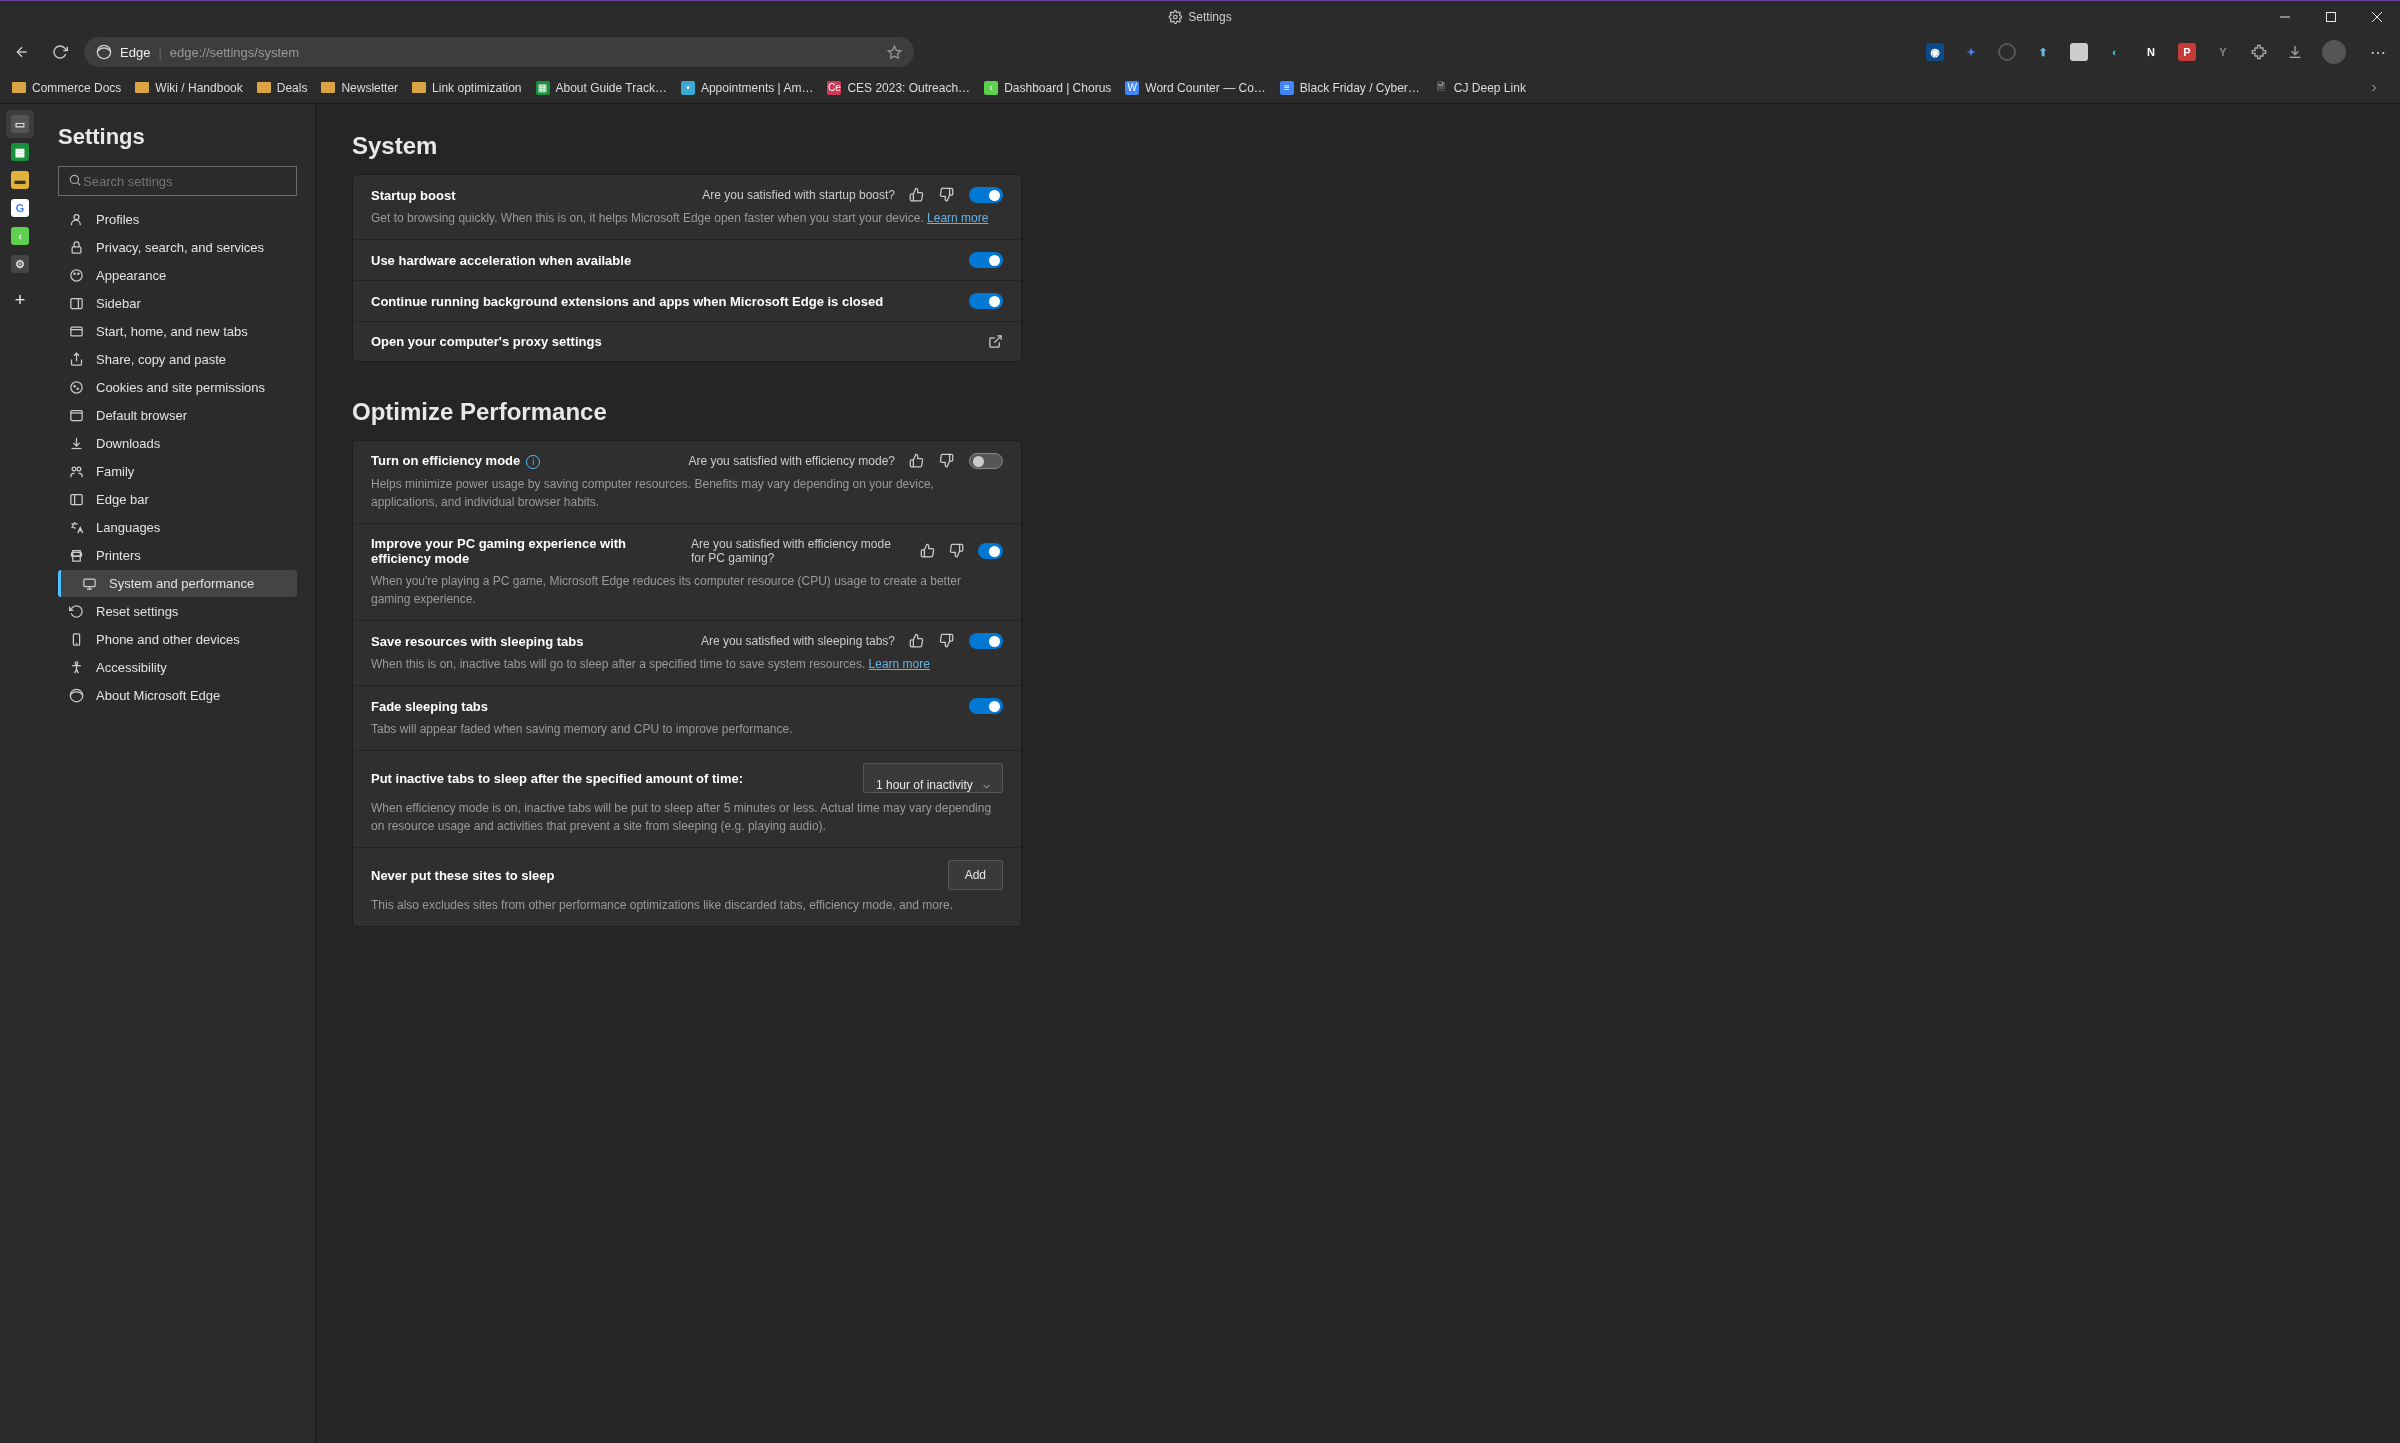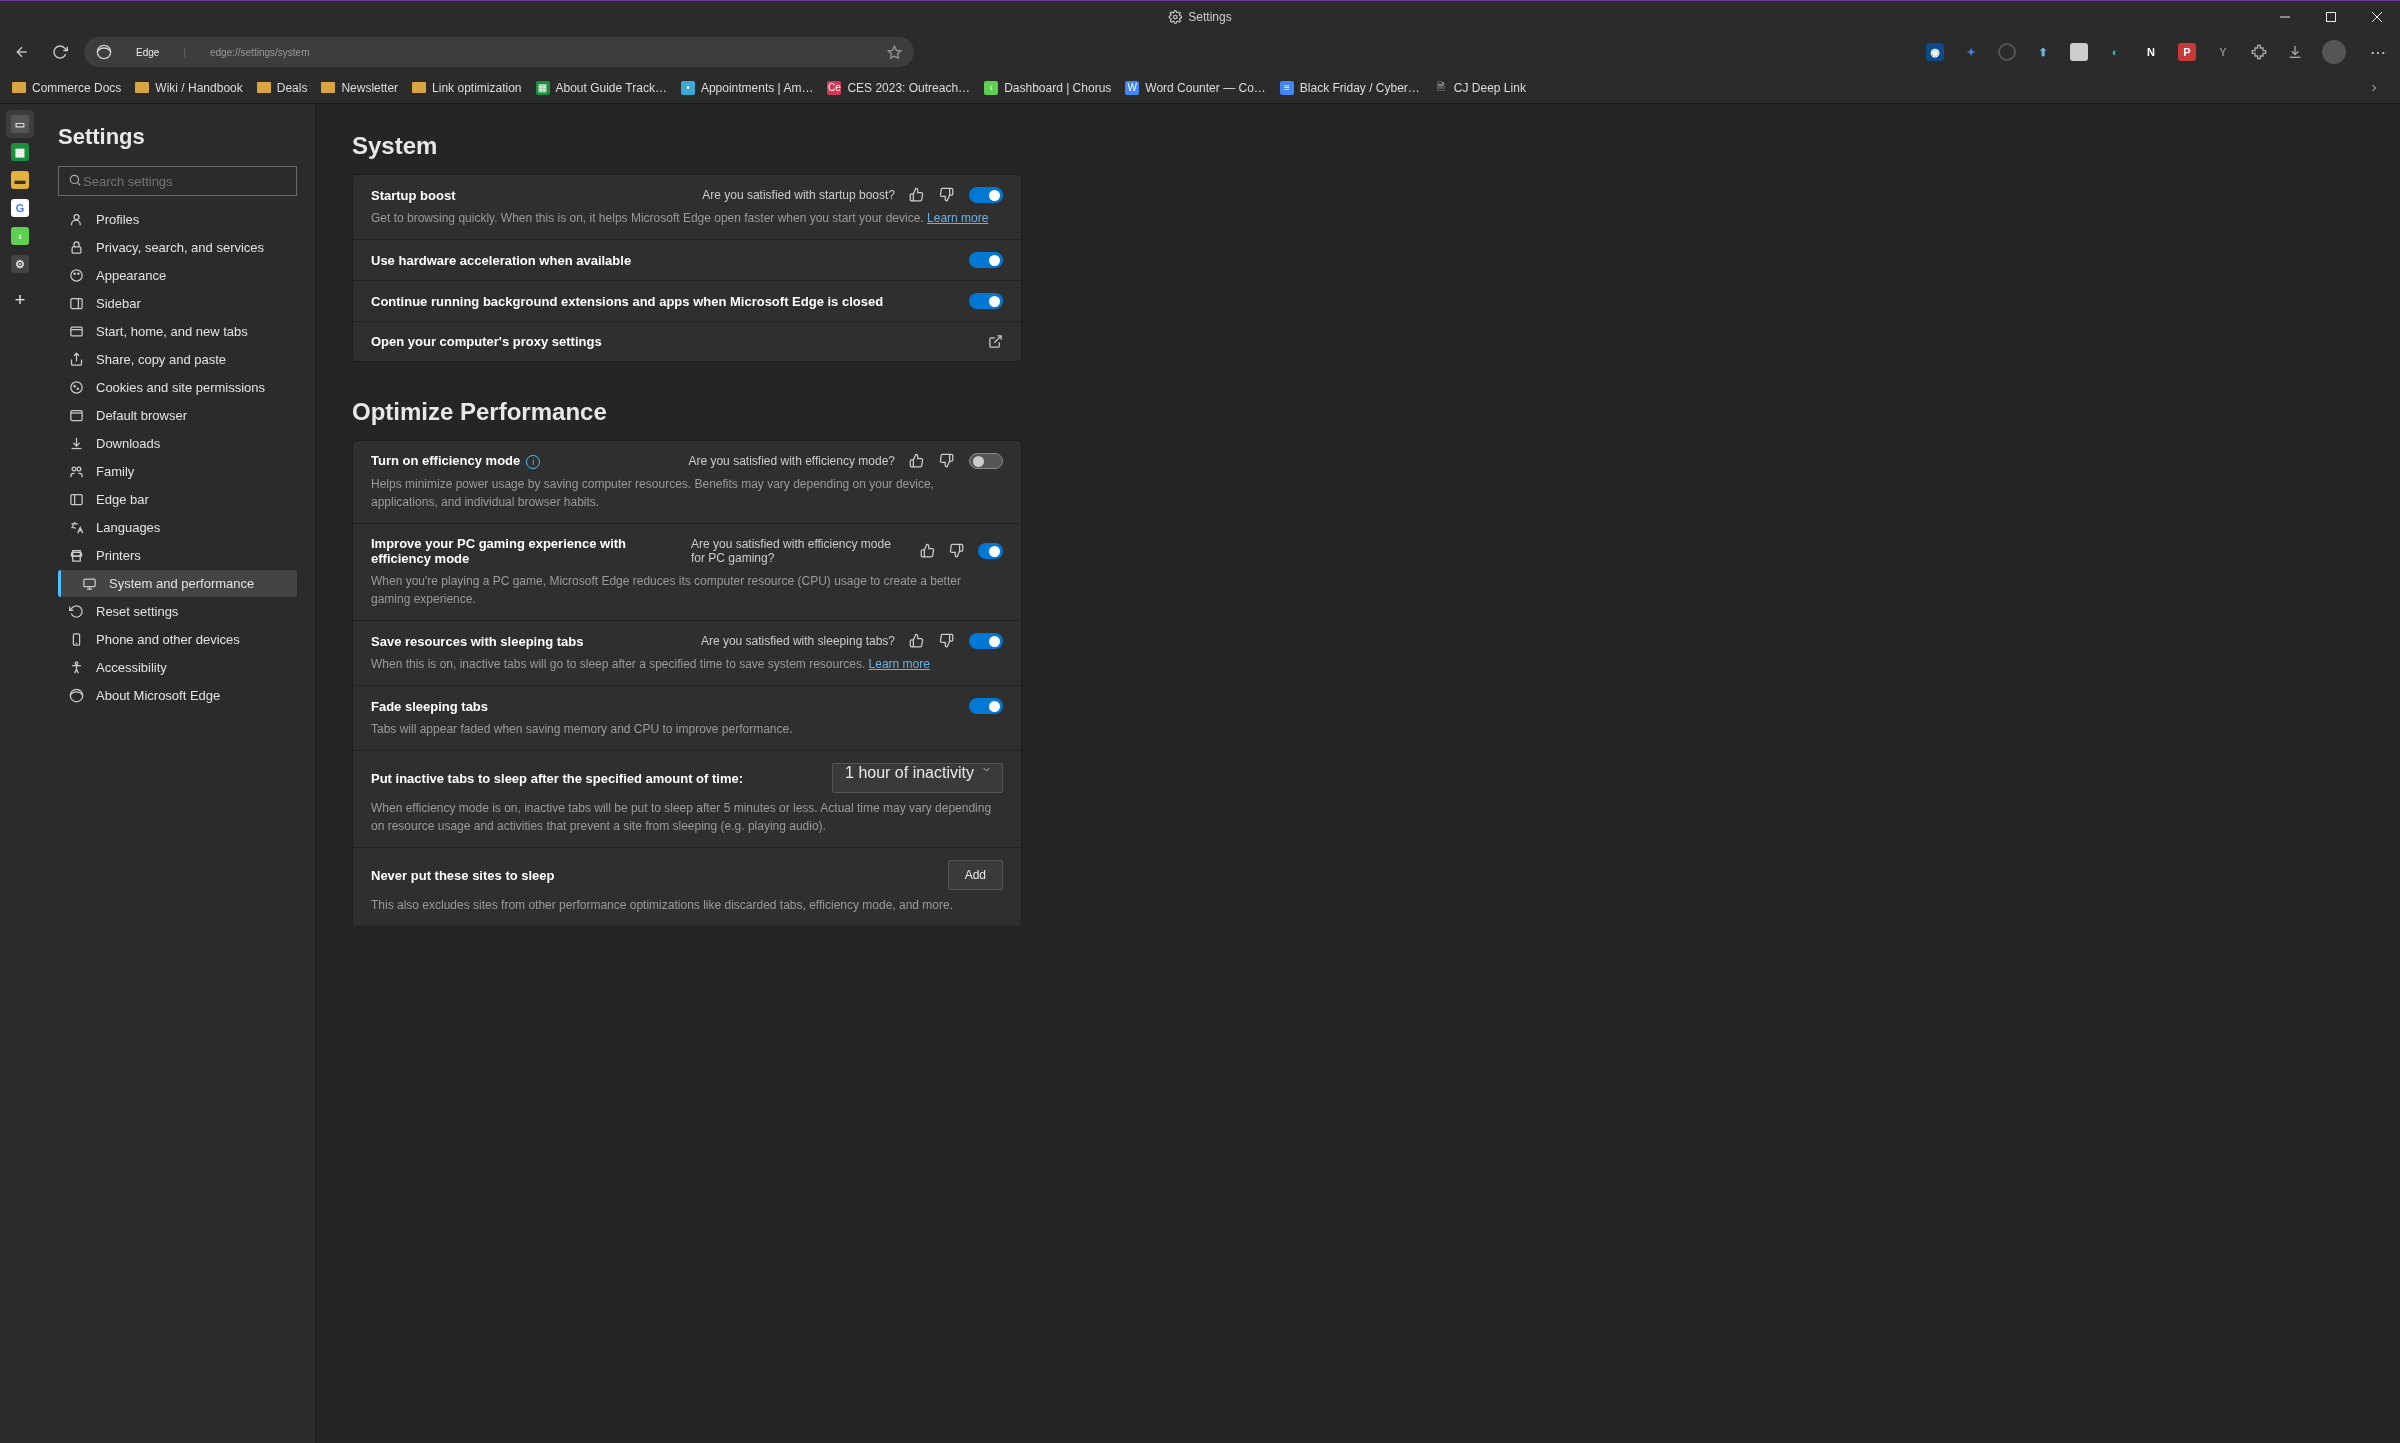--- a/index.html
+++ b/index.html
@@ -7,21 +7,21 @@
 
 
 .titlebar { height: 32px; background: #2b2b2b; display: flex; align-items: center; justify-content: space-between; border-top: 1px solid #6b3fa0; }
 .titlebar-center { position: absolute; left: 50%; transform: translateX(-50%); display: flex; align-items: center; gap: 6px; color: #cfcfcf; font-size: 12px; }
 .window-controls { display: flex; }
 .win-btn { width: 46px; height: 32px; display: flex; align-items: center; justify-content: center; color: #e8e8e8; }
 
 
 .toolbar { height: 40px; background: #2b2b2b; display: flex; align-items: center; padding: 0 8px; gap: 10px; }
 .nav-btn { width: 28px; height: 28px; display: flex; align-items: center; justify-content: center; color: #bbb; border-radius: 4px; }
-.addressbar { flex: 0 0 auto; width: 830px; height: 30px; background: #3d3d3d; border-radius: 15px; display: flex; align-items: center; padding: 0 12px; gap: 24px; color: #ccc; font-size: 10px; }
+.addressbar { flex: 0 0 auto; width: 830px; height: 30px; background: #3d3d3d; border-radius: 15px; display: flex; align-items: center; padding: 0 12px; gap: 8px; color: #ccc; font-size: 13px; }
 .addressbar .edge-label { color: #eee; }
 .addressbar .sep { color: #666; }
 .addressbar .url { color: #999; flex: 1; }
 .addressbar .star { color: #999; }
 .ext-row { display: flex; align-items: center; gap: 18px; margin-left: auto; }
 .ext-icon { width: 18px; height: 18px; border-radius: 3px; display: flex; align-items: center; justify-content: center; font-size: 11px; font-weight: bold; }
 .profile { width: 24px; height: 24px; background: #555; border-radius: 50%; }
 
 
 .bookmarks { height: 32px; background: #2b2b2b; display: flex; align-items: center; padding: 0 12px; gap: 14px; border-bottom: 1px solid #1a1a1a; }
@@ -65,21 +65,21 @@
 .toggle.on { background: #0078d4; }
 .toggle.off { background: #565656; border: 1px solid #888; }
 .toggle .knob { position: absolute; width: 11px; height: 11px; background: #fff; border-radius: 50%; top: 2.5px; }
 .toggle.on .knob { right: 3px; }
 .toggle.off .knob { left: 3px; top: 1.5px; background: #ccc; }
 
 .thumb-icon { width: 16px; height: 16px; color: #ccc; }
 .open-icon { color: #ccc; }
 .info-icon { width: 14px; height: 14px; border: 1px solid #4cc2ff; border-radius: 50%; display: inline-flex; align-items: center; justify-content: center; font-size: 9px; color: #4cc2ff; margin-left: 6px; font-weight: normal; }
 
-.select { height: 30px; background: #3a3a3a; border: 1px solid #555; padding: 0 28px 0 12px; color: #e8e8e8; font-size: 16px; display: flex; align-items: flex-start; position: relative; border-radius: 2px; min-width: 140px; }
+.select { height: 30px; background: #3a3a3a; border: 1px solid #555; padding: 0 28px 0 12px; color: #e8e8e8; font-size: 12px; display: flex; align-items: flex-end; position: relative; border-radius: 2px; min-width: 140px; }
 .select .chev { position: absolute; right: 10px; }
 
 .add-btn { height: 30px; background: #3a3a3a; border: 1px solid #555; padding: 0 16px; color: #e8e8e8; font-size: 12px; border-radius: 2px; display: flex; align-items: center; }
 
 .empty { font-size: 12px; color: #9a9a9a; padding: 6px 8px 4px; }
 
 svg { display: block; }
 </style>
 </head>
 <body>

